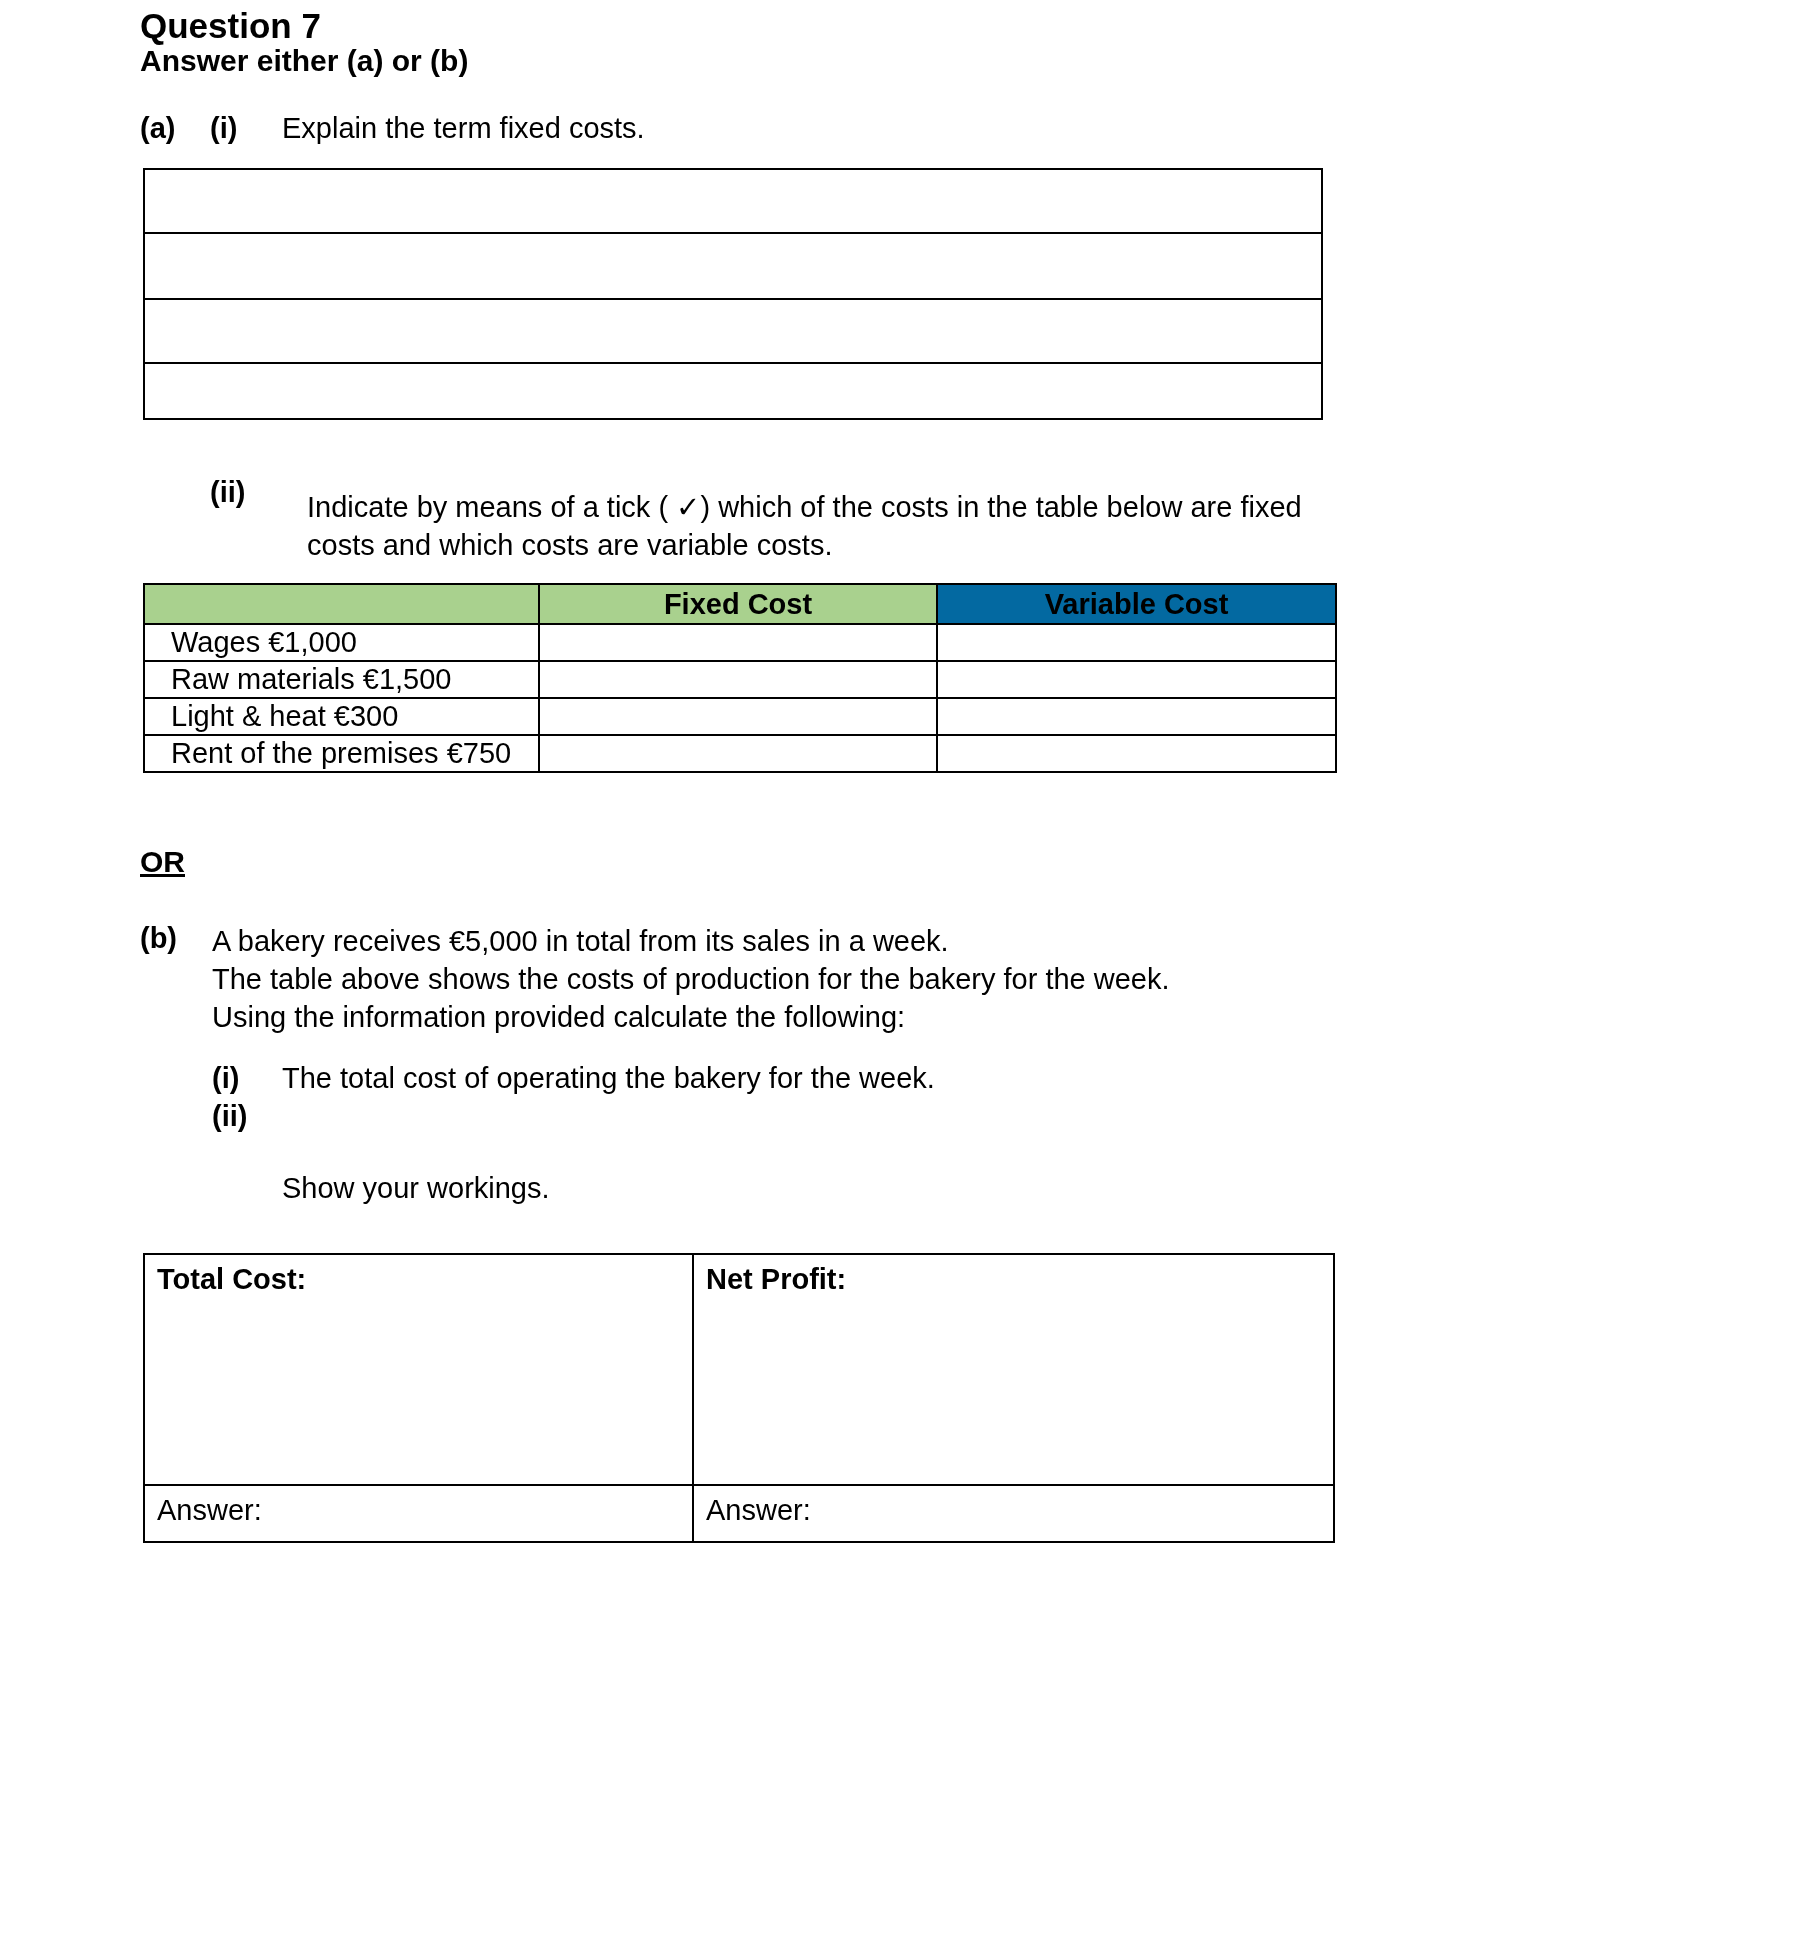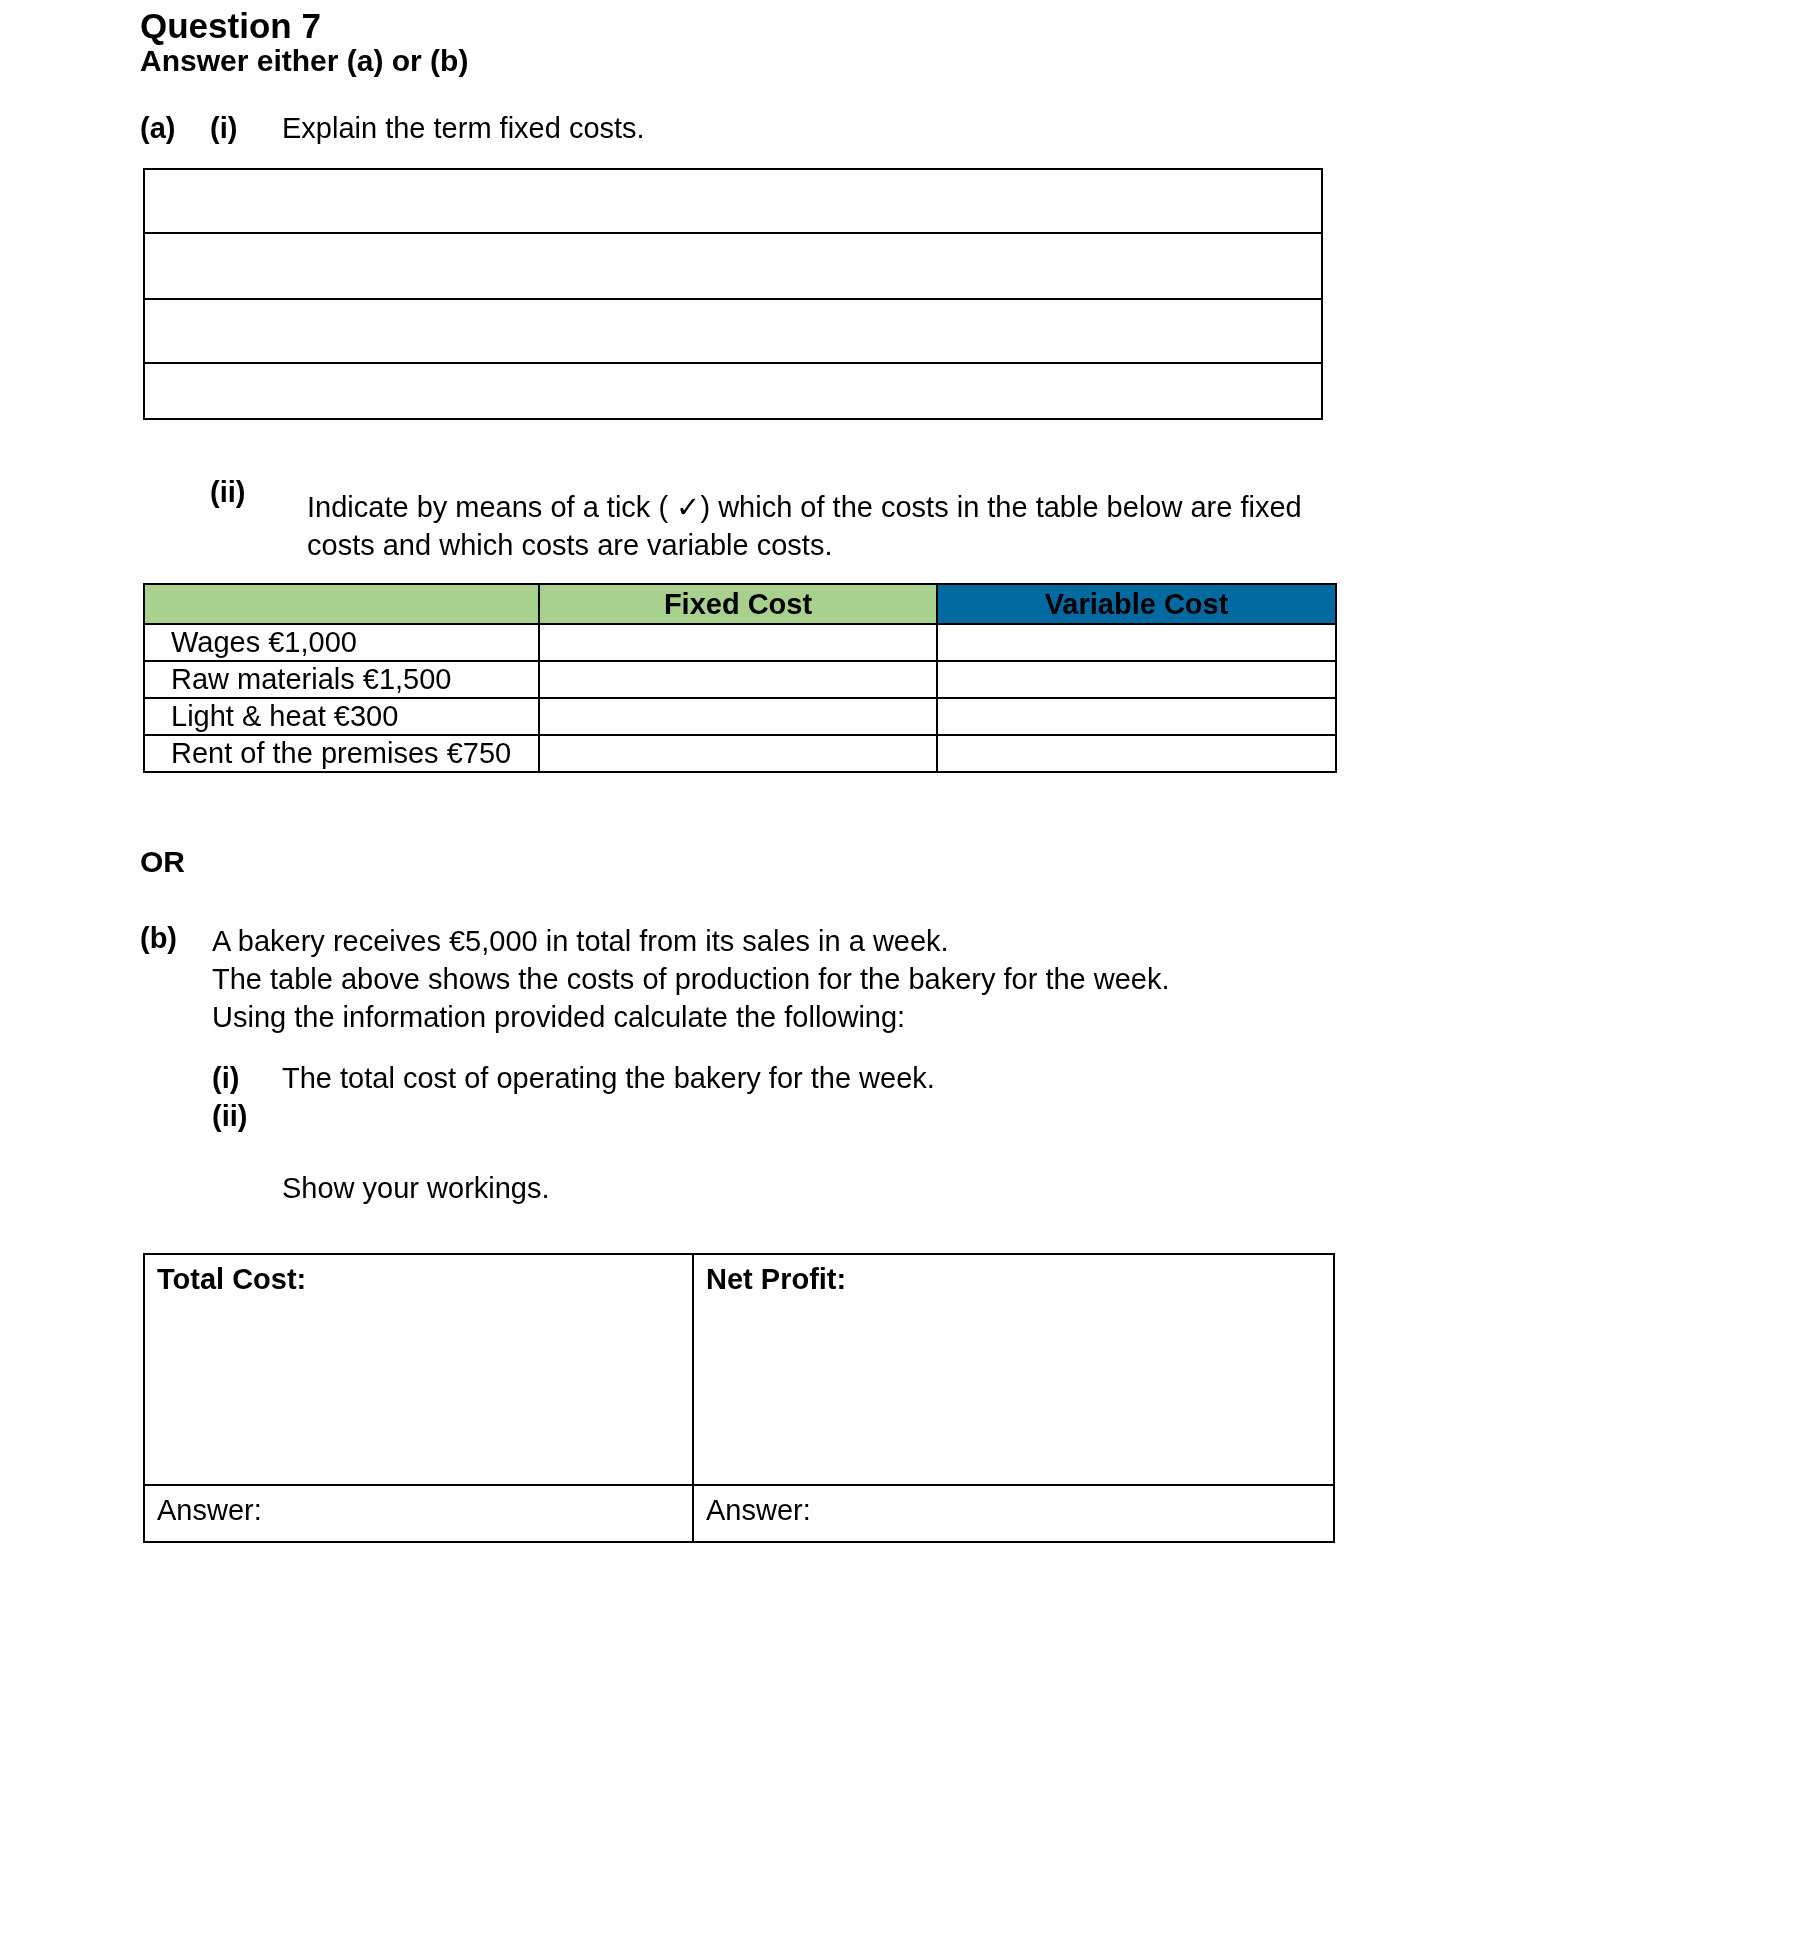--- a/index.html
+++ b/index.html
@@ -78,21 +78,21 @@
         <td></td>
       </tr>
       <tr>
         <td class="label-cell">Rent of the premises €750</td>
         <td></td>
         <td></td>
       </tr>
     </tbody>
   </table>
 
-  <div class="abs bold" style="left:140px; top:845px; font-size:30px;">OR</div>
+  <div class="abs bold" style="left:140px; top:845px; font-size:30px;text-decoration:underline;">OR</div>
 
   <div class="abs bold" style="left:140px; top:922px;">(b)</div>
   <div class="abs intro-line" style="left:212px; top:922px;">A bakery receives €5,000 in total from its sales in a week.</div>
   <div class="abs intro-line" style="left:212px; top:960px;">The table above shows the costs of production for the bakery for the week.</div>
   <div class="abs intro-line" style="left:212px; top:998px;">Using the information provided calculate the following:</div>
 
   <div class="abs bold" style="left:212px; top:1062px;">(i)</div>
   <div class="abs" style="left:282px; top:1062px;">The total cost of operating the bakery for the week.</div>
   <div class="abs bold" style="left:212px; top:1100px;">(ii)</div>
 

